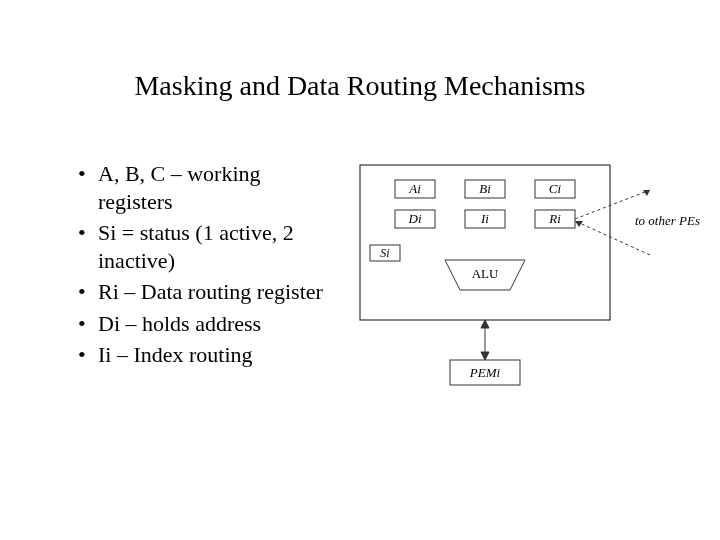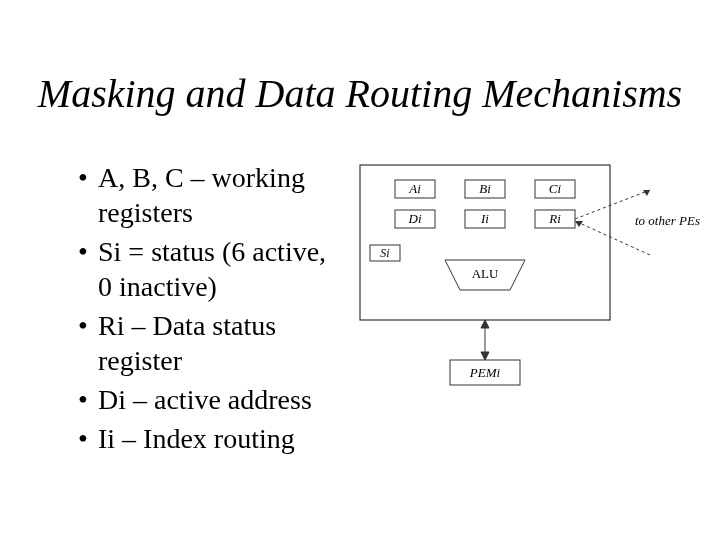--- a/index.html
+++ b/index.html
@@ -11,29 +11,28 @@
     font-family: "Times New Roman", Times, serif;
     color: #000;
     position: relative;
   }
   .title {
     position: absolute;
     top: 70px;
     left: 0;
     width: 720px;
     text-align: center;
-    font-size: 40px;
-    font-style: italic;
+    font-size: 28px;
   }
   .bullets {
     position: absolute;
     top: 160px;
     left: 78px;
     width: 260px;
-    font-size: 28px;
+    font-size: 22px;
     line-height: 1.25;
   }
   .bullets ul {
     list-style: none;
     margin: 0;
     padding: 0;
   }
   .bullets li {
     position: relative;
     padding-left: 20px;
@@ -54,23 +53,23 @@
   }
 </style>
 </head>
 <body>
 
 <div class="title">Masking and Data Routing Mechanisms</div>
 
 <div class="bullets">
   <ul>
     <li>A, B, C – working registers</li>
-    <li>Si = status (6 active, 0 inactive)</li>
-    <li>Ri – Data status register</li>
-    <li>Di – active address</li>
+    <li>Si = status (1 active, 2 inactive)</li>
+    <li>Ri – Data routing register</li>
+    <li>Di – holds address</li>
     <li>Ii – Index routing</li>
   </ul>
 </div>
 
 <div class="diagram">
 <svg width="350" height="250" viewBox="0 0 350 250" font-family="Times New Roman, serif">
 
   <rect x="10" y="5" width="250" height="155" fill="none" stroke="#333" stroke-width="1.2"></rect>
 
   <g>

